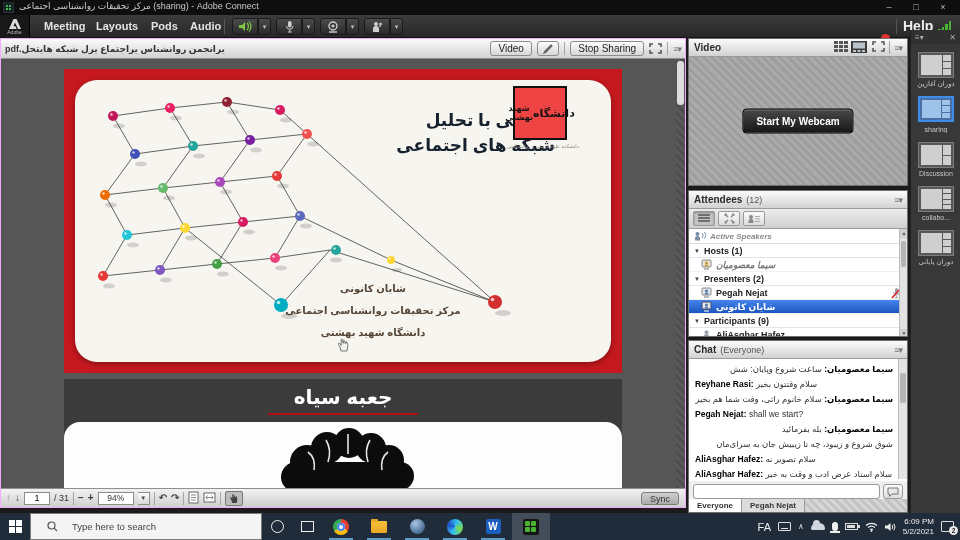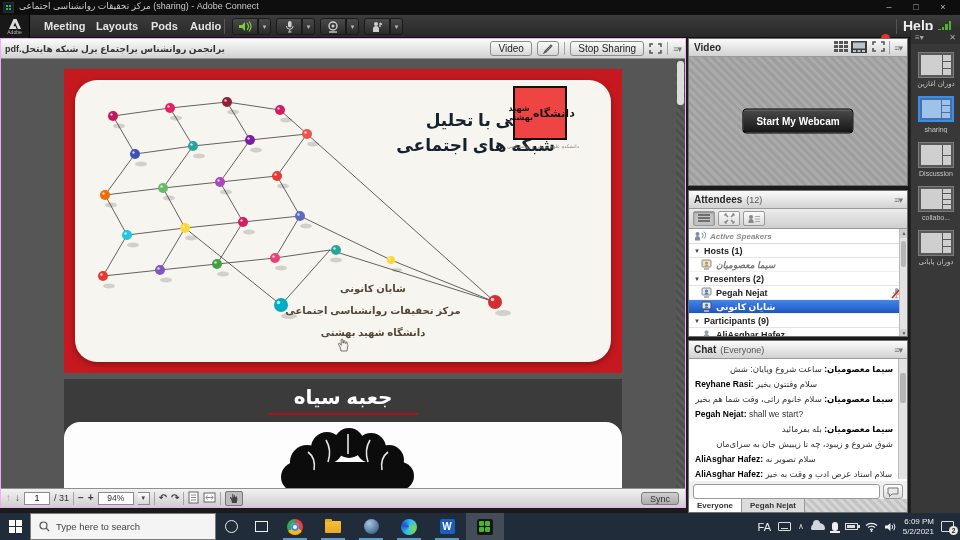--- a/index.html
+++ b/index.html
@@ -154,22 +154,22 @@
   .thumb.sel .big, .thumb.sel .col i { background:#9fc3e8; }
   .thlabel { position:absolute; left:0; width:50px; text-align:center; font-size:7px; color:#c8c8c8;
     white-space:nowrap; overflow:hidden; direction:rtl; }
   .thlabel.ltr { direction:ltr; }
 
   
   #taskbar { left:0; top:513px; width:960px; height:27px; background:#202c3a; display:flex; align-items:center; }
   #startbtn { width:30px; height:27px; display:flex; align-items:center; justify-content:center; }
   .winlogo { display:grid; grid-template-columns:6px 6px; grid-template-rows:6px 6px; gap:1px; }
   .winlogo i { background:#fff; }
-  #searchbox { width:186px; height:27px; background:#f4f4f4; border:1px solid #7a7a7a; display:flex; align-items:center;
-    gap:6px; padding:0 8px; }
+  #searchbox { width:232px; height:27px; background:#f4f4f4; border:1px solid #7a7a7a; display:flex; align-items:center;
+    gap:14px; padding:0 16px; }
   #searchbox span { font-size:9.5px; color:#444; }
   .tb-circle { width:13px; height:13px; border:1.5px solid #eee; border-radius:50%; margin:0 9px; }
   .taskview { width:13px; height:11px; border:1.5px solid #eee; margin:0 8px; }
   .appico { width:38px; height:27px; display:flex; align-items:center; justify-content:center; position:relative; }
   .appico .ul { position:absolute; left:7px; bottom:0; width:24px; height:2px; background:#5f9ac4; }
   .appico.active { background:rgba(255,255,255,.16); }
   .chrome { width:16px; height:16px; border-radius:50%;
     background:conic-gradient(#ea4335 0 33%,#fbbc05 0 66%,#34a853 0 100%); position:relative; }
   .chrome::after { content:""; position:absolute; left:4px; top:4px; width:8px; height:8px; border-radius:50%;
     background:#fff; box-shadow:inset 0 0 0 2px #4285f4; }

